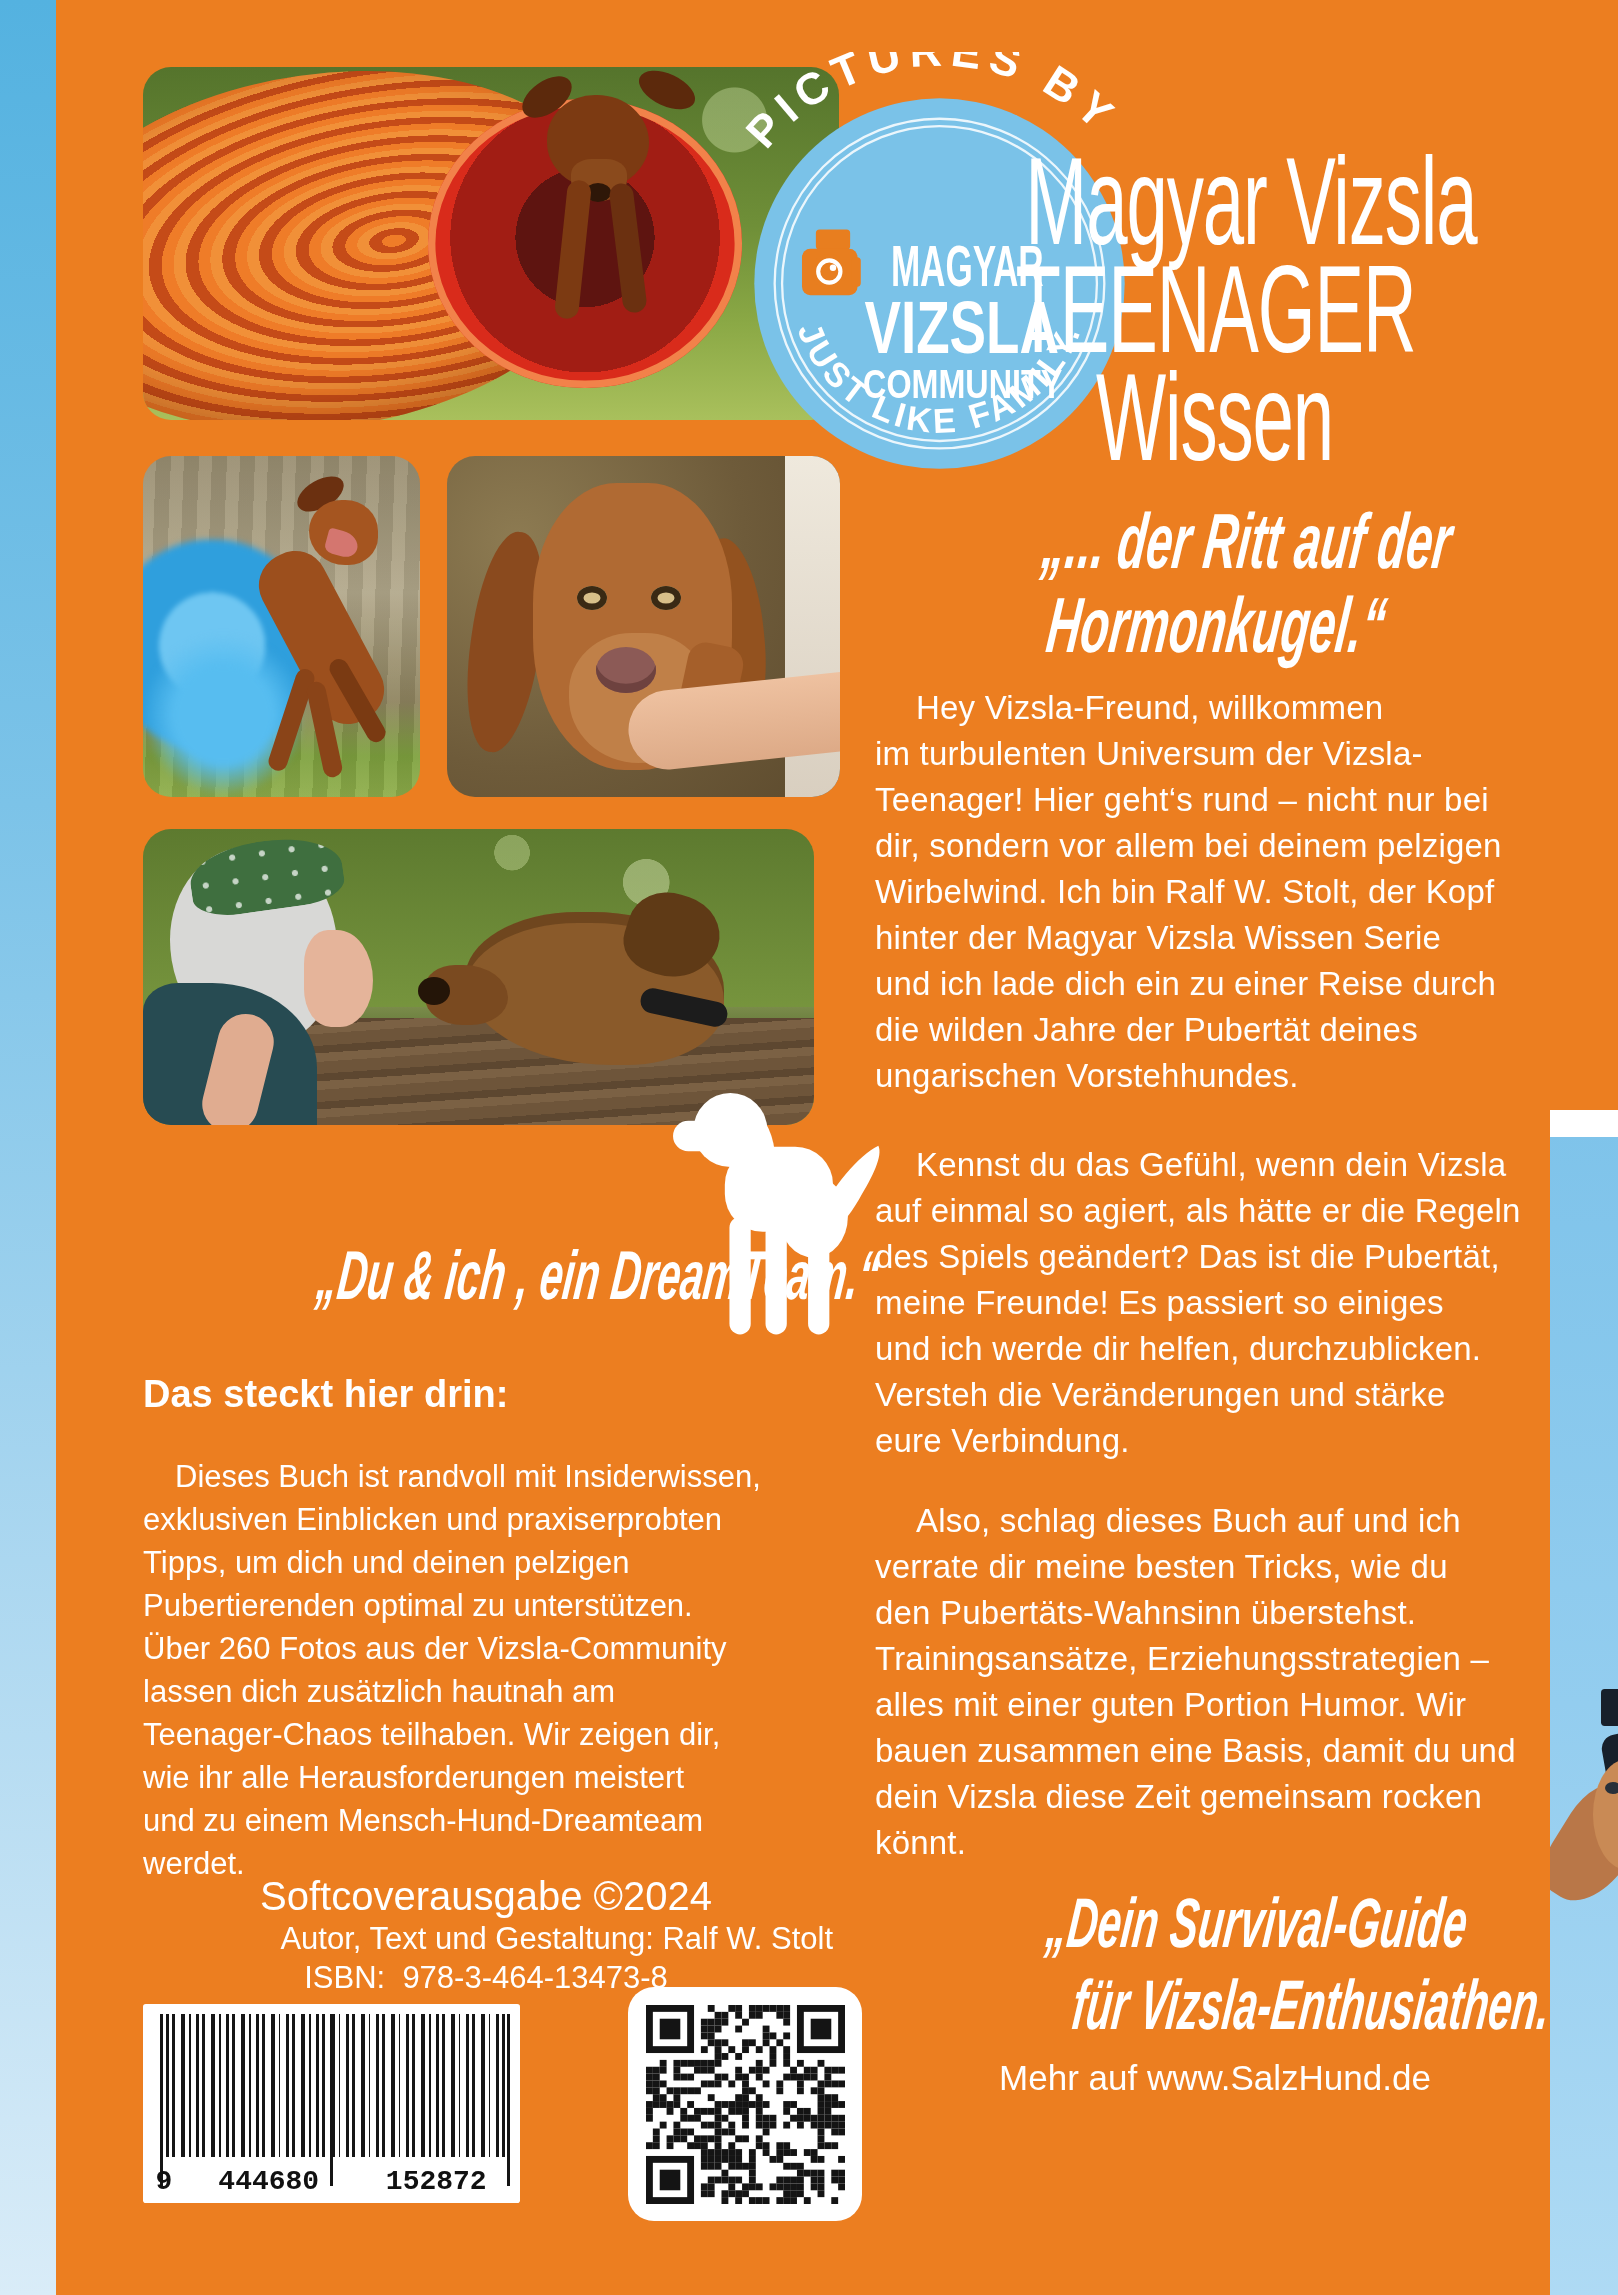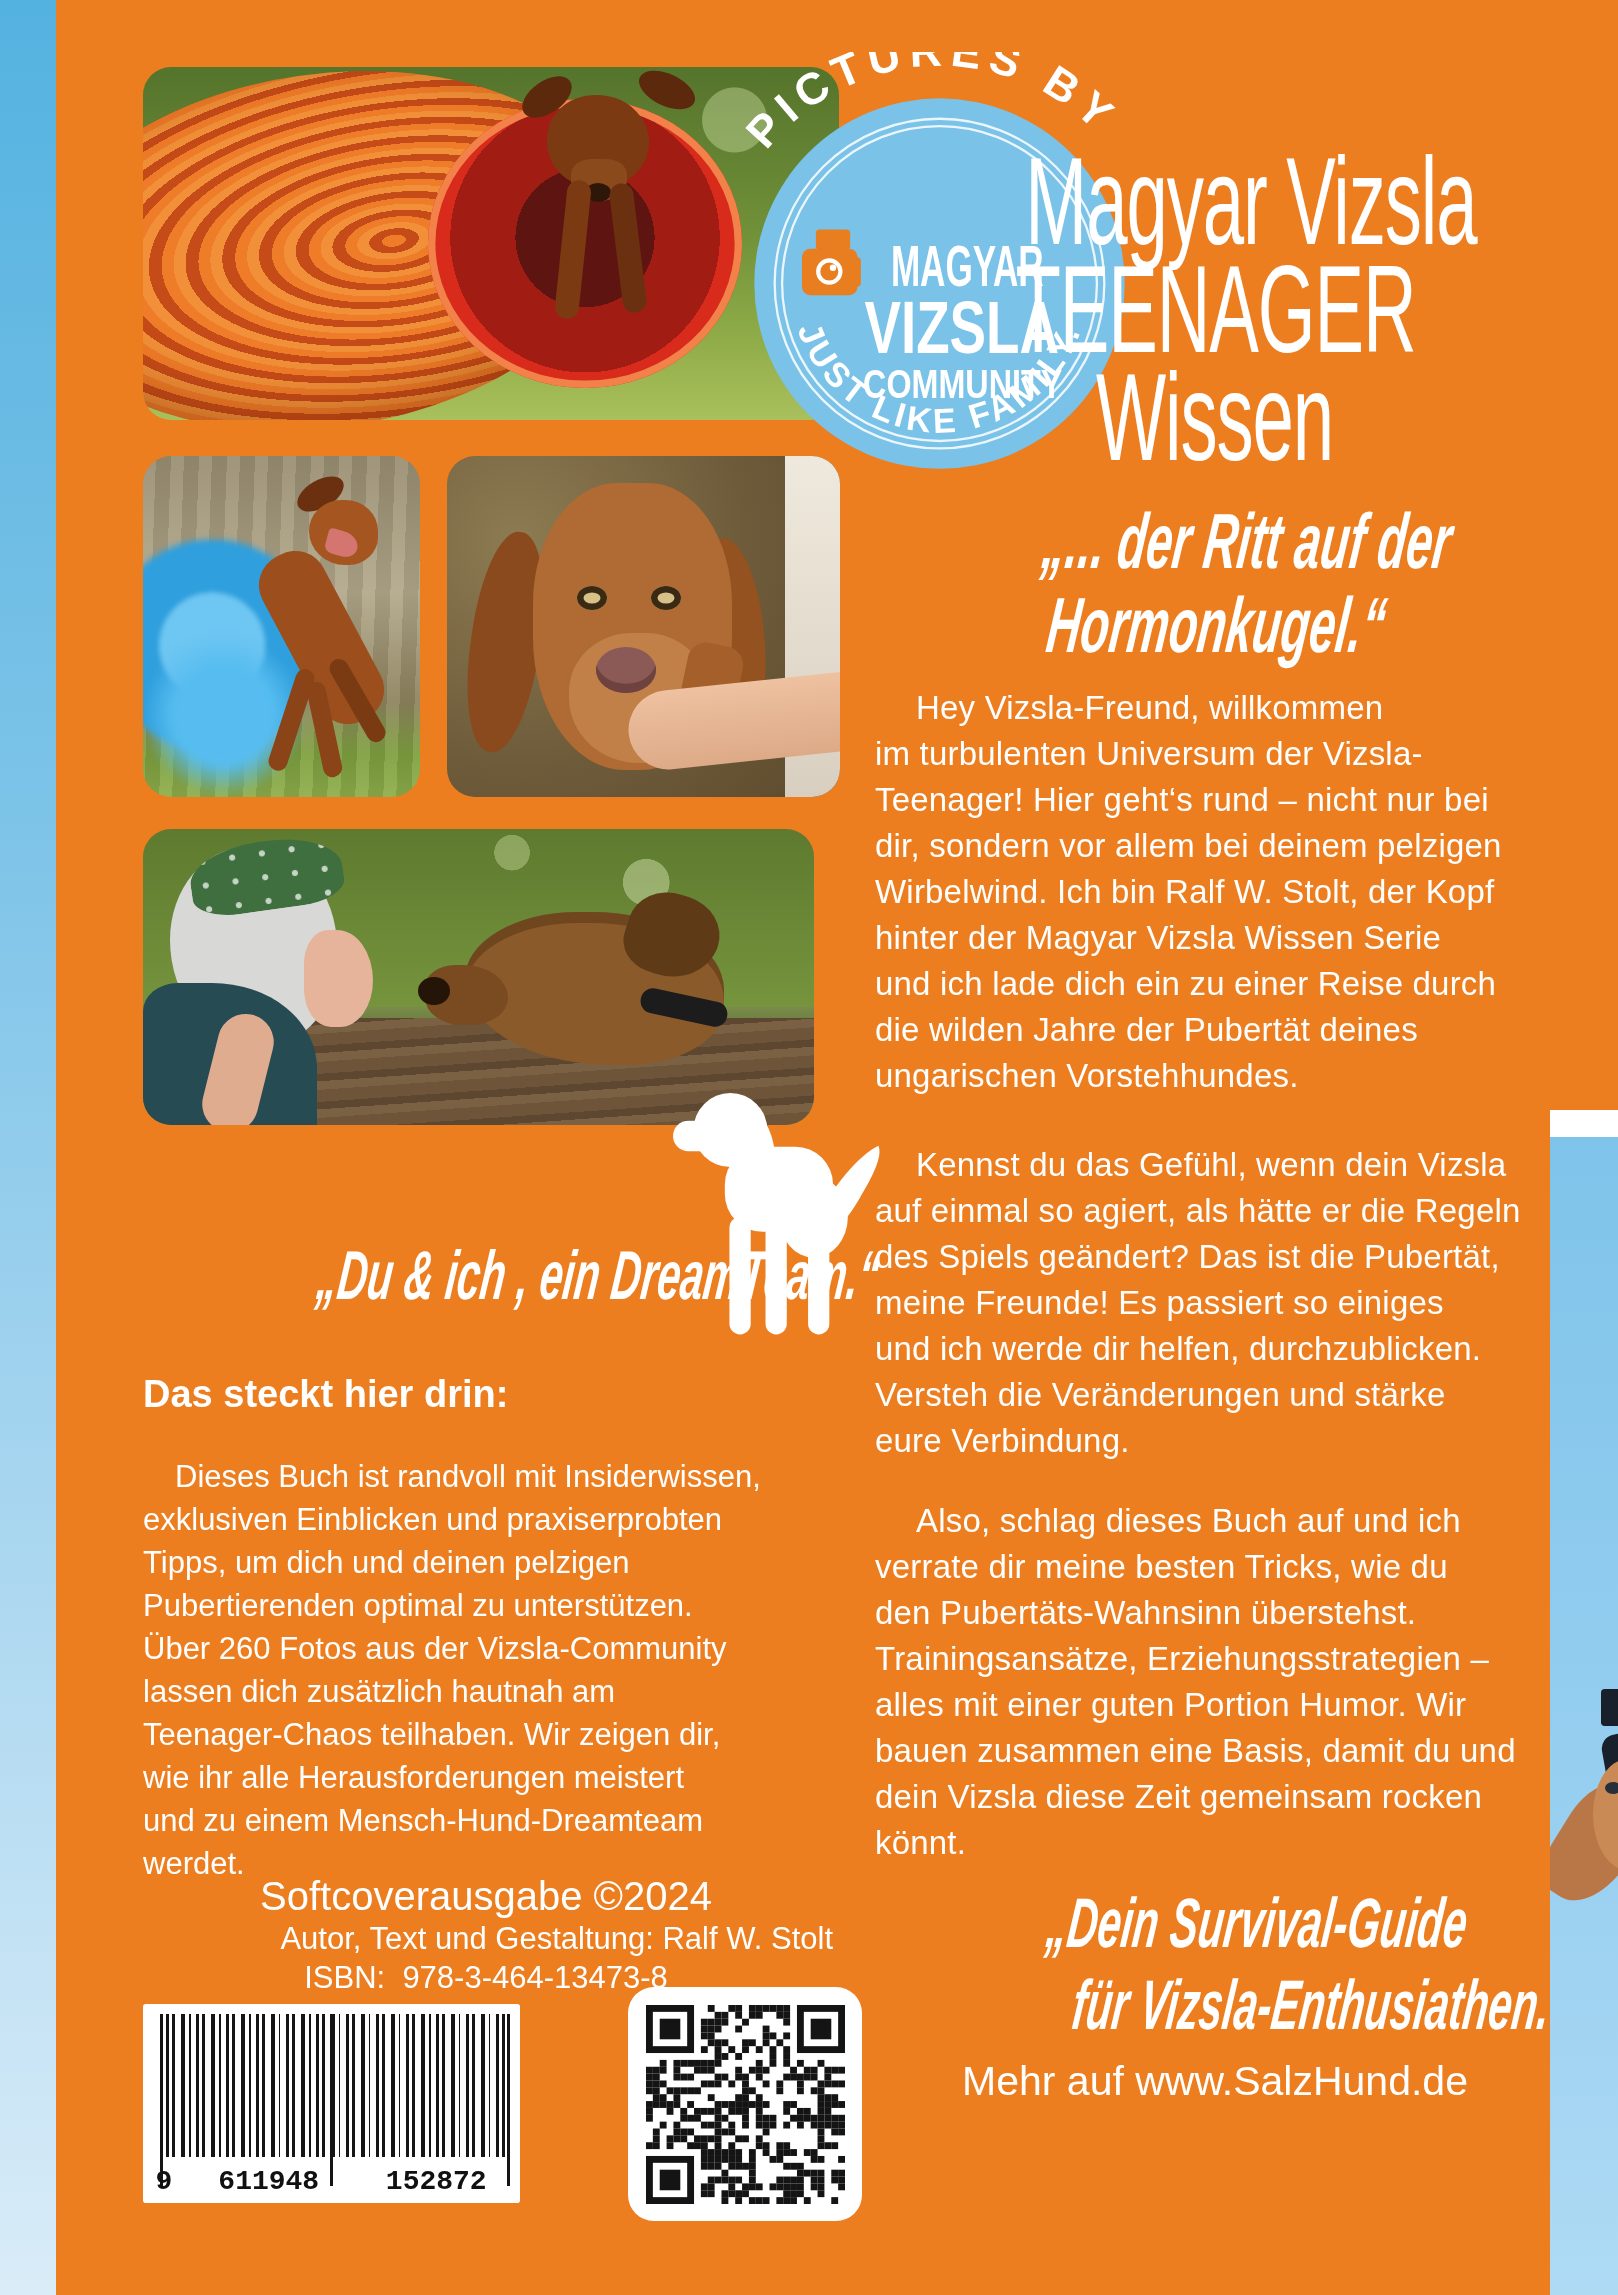--- a/index.html
+++ b/index.html
@@ -97,21 +97,21 @@
   .title-block{left:875px;top:147px;width:680px;text-align:center;font-weight:normal;
     font-size:124px;line-height:108px;letter-spacing:-1.9px;}
   .quote1{left:907px;top:499px;width:620px;text-align:center;font-weight:bold;font-style:italic;
     font-size:78px;line-height:84px;}
   .para{white-space:pre-line;font-size:33px;line-height:46px;text-indent:41px;letter-spacing:0.2px;}
   .para1{left:875px;top:685px;width:694px;}
   .para2{left:875px;top:1142px;width:694px;}
   .para3{left:875px;top:1498px;width:694px;}
   .quote2{left:907px;top:1882px;width:620px;text-align:center;font-weight:bold;font-style:italic;
     font-size:70px;line-height:82px;}
-  .website{left:875px;top:2058px;width:680px;text-align:center;font-size:41px;}
+  .website{left:875px;top:2058px;width:680px;text-align:center;font-size:35px;}
 
   .quote-left{left:130px;top:1239px;width:602px;text-align:center;font-weight:bold;font-style:italic;
     font-size:69px;line-height:74px;}
   .heading-left{left:143px;top:1373px;font-weight:bold;font-size:38px;}
   .body-left{left:143px;top:1415px;width:703px;white-space:pre-line;font-size:31px;line-height:43px;text-indent:32px;margin-top:40px;}
   .edition{left:139px;top:1874px;width:694px;text-align:center;font-size:40px;}
   .author{left:139px;top:1921px;width:694px;text-align:right;font-size:31px;}
   .isbn{left:139px;top:1960px;width:694px;text-align:center;font-size:31px;white-space:pre;}
 
   
@@ -301,21 +301,21 @@
   <div class="abs author">Autor, Text und Gestaltung: Ralf W. Stolt</div>
   <div class="abs isbn">ISBN:  978-3-464-13473-8</div>
 
   <div class="abs barcode">
     <div class="abs bc-bars"></div>
     <div class="abs bc-guard bc-g1"></div>
     <div class="abs bc-guard bc-g2"></div>
     <div class="abs bc-guard bc-g3"></div>
     <div class="abs bc-digits">
       <span class="bc-d0">9</span>
-      <span class="bc-d1">611948</span>
+      <span class="bc-d1">444680</span>
       <span class="bc-d2">152872</span>
     </div>
   </div>
 
   <div class="abs qr">
     <svg viewBox="0 0 29 29">
       <g fill="#141414">
         <rect x="0" y="0" width="7" height="7"></rect>
           <rect x="1" y="1" width="5" height="5" fill="#fff"></rect>
           <rect x="2" y="2" width="3" height="3"></rect>

